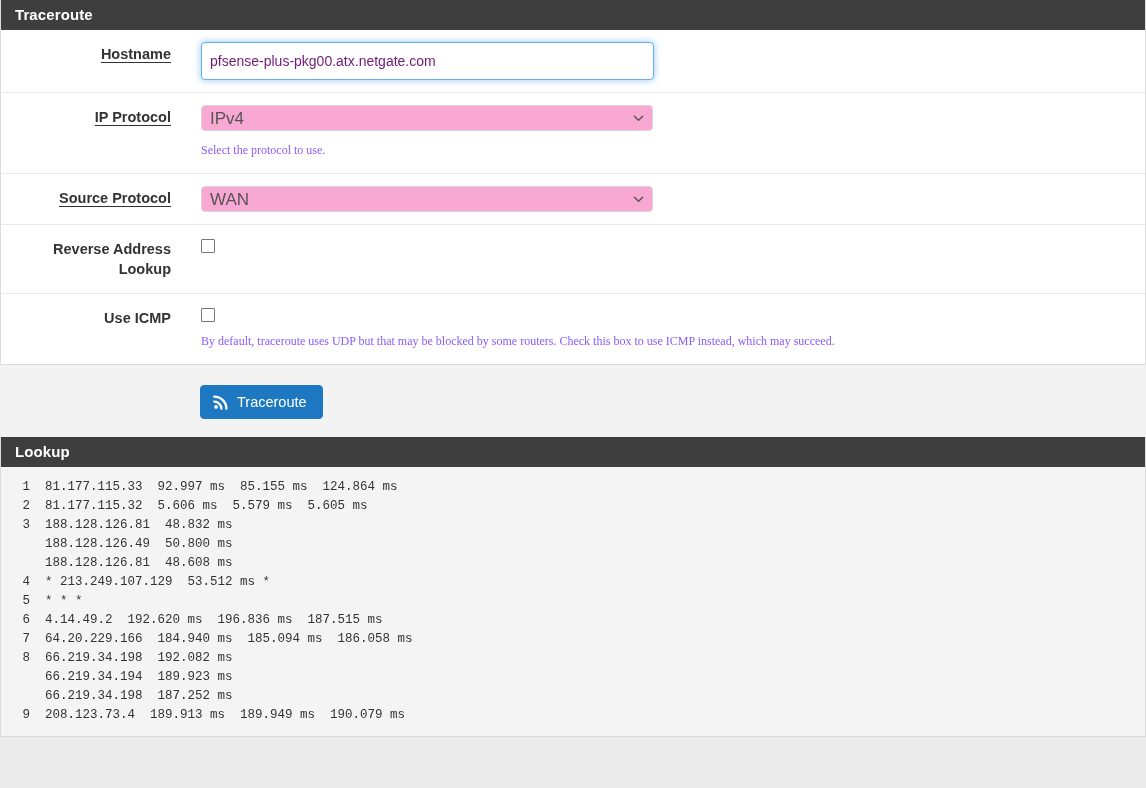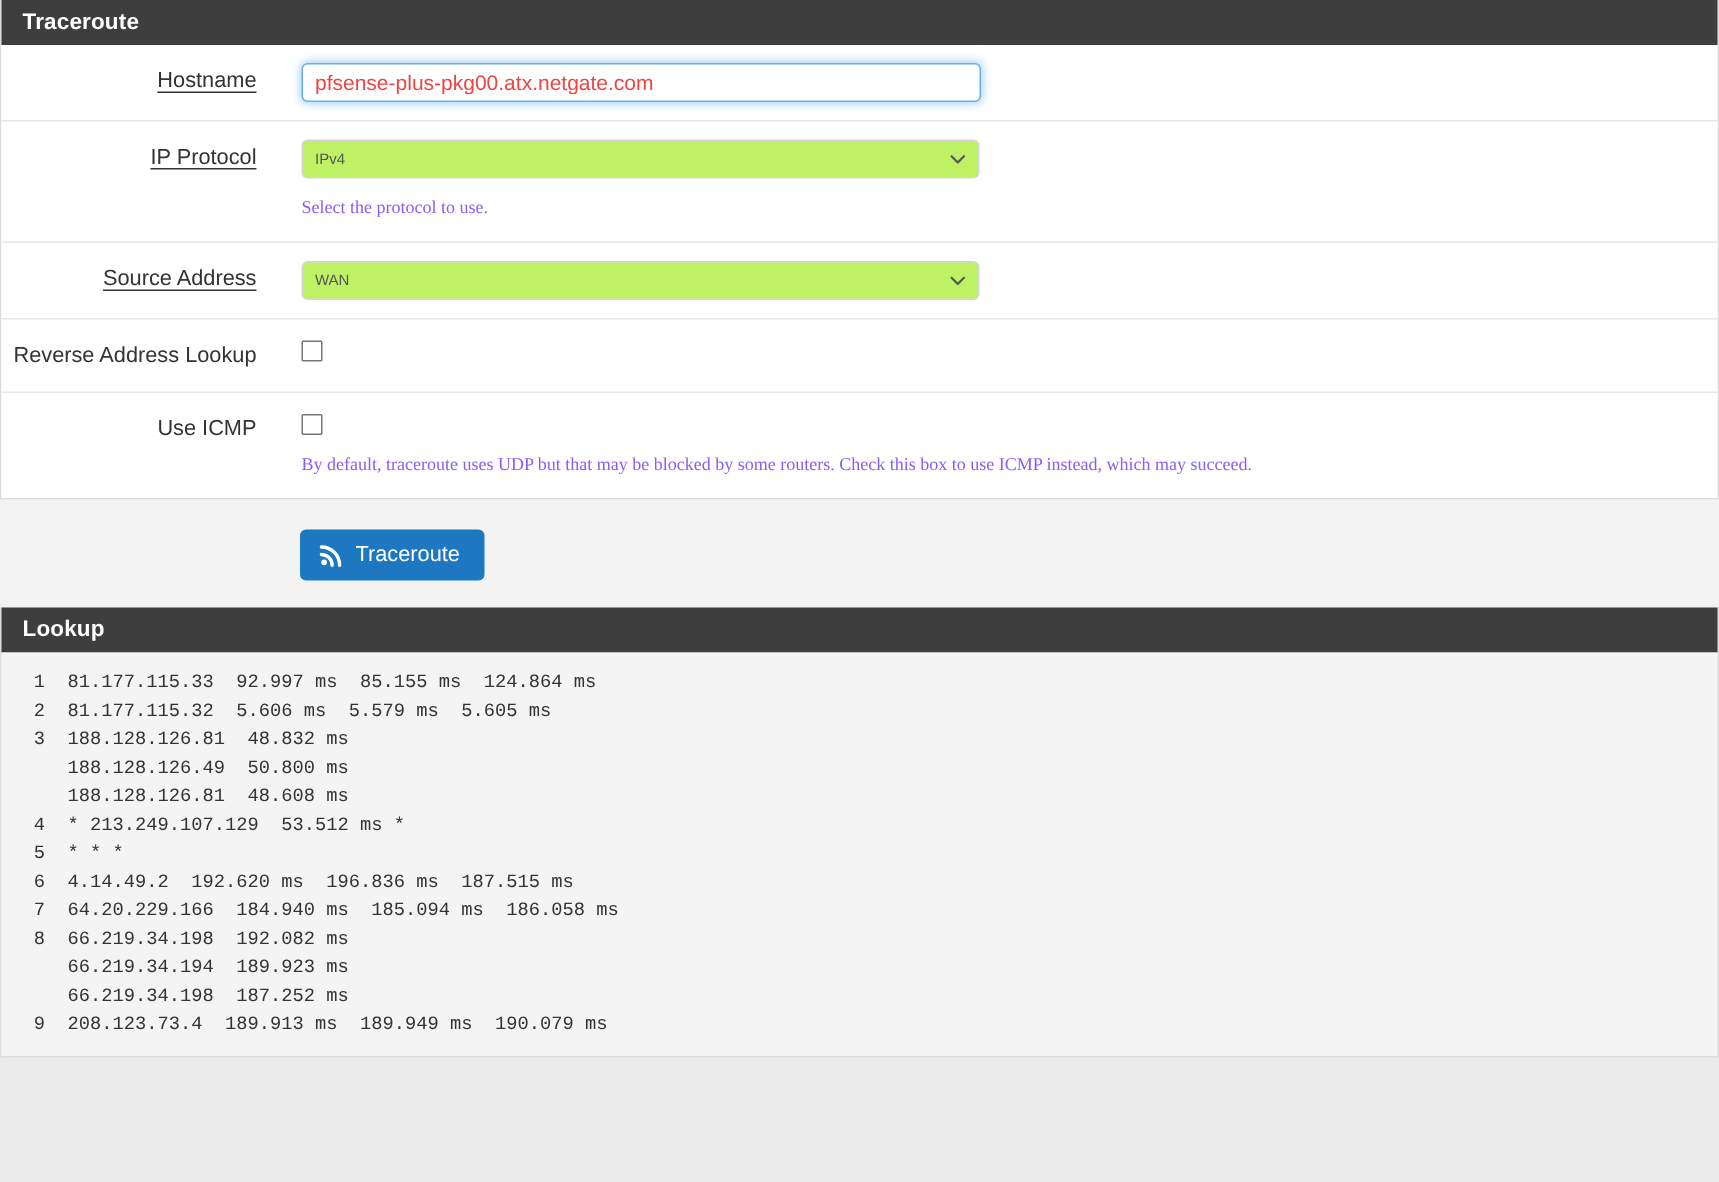--- a/index.html
+++ b/index.html
@@ -39,60 +39,60 @@
     padding: 0;
     align-items: flex-start;
   }
   .form-row:last-child { border-bottom: none; justify-content: space-between; }
 
   .label-col {
     width: 180px;
     min-width: 180px;
     text-align: right;
     padding: 14px 10px 14px 0;
-    font-weight: normal;
+    font-weight: bold;
     font-size: 14.5px;
     color: #333;
     line-height: 20px;
   }
   .label-col .req {
     text-decoration: underline;
     text-underline-offset: 3px;
   }
   .field-col {
     flex: 1;
     padding: 12px 10px 12px 20px;
     min-width: 0;
   }
 
   
   .text-input {
     width: 453px;
-    height: 26px;
+    height: 38px;
     padding: 2px 8px;
     font-size: 14px;
     font-family: "Liberation Sans", sans-serif;
-    color: #ef4444;
+    color: #701a75;
     border: 1px solid #66afe9;
     border-radius: 4px;
     background: #fff;
     outline: none;
     box-shadow: 0 0 6px 1px rgba(102,175,233,.55);
     caret-color: #333;
   }
   .select-input {
     width: 452px;
     height: 26px;
     padding: 2px 22px 2px 8px;
-    font-size: 10px;
+    font-size: 17px;
     font-family: "Liberation Sans", sans-serif;
     color: #555;
     border: 1px solid #d6d6d6;
     border-radius: 4px;
-    background: #bef264;
+    background: #f9a8d4;
     -webkit-appearance: none;
     -moz-appearance: none;
     appearance: none;
     outline: none;
   }
   .select-wrap { position: relative; display: inline-block; }
   .select-wrap .chev {
     position: absolute;
     right: 9px; top: 50%;
     transform: translateY(-50%);
@@ -194,21 +194,21 @@
                 <path d="M1.5 4 L6 8.5 L10.5 4" fill="none" stroke="#555" stroke-width="1.6" stroke-linecap="round" stroke-linejoin="round"></path>
               </svg>
             </span>
           </span>
           <div class="help-text">Select the protocol to use.</div>
         </div>
       </div>
 
       <div class="form-row">
         <div class="label-col">
-          <span class="req">Source Address</span>
+          <span class="req">Source Protocol</span>
         </div>
         <div class="field-col">
           <span class="select-wrap">
             <select class="select-input">
               <option>WAN</option>
             </select>
             <span class="chev">
               <svg viewBox="0 0 12 12" width="11" height="11">
                 <path d="M1.5 4 L6 8.5 L10.5 4" fill="none" stroke="#555" stroke-width="1.6" stroke-linecap="round" stroke-linejoin="round"></path>
               </svg>

